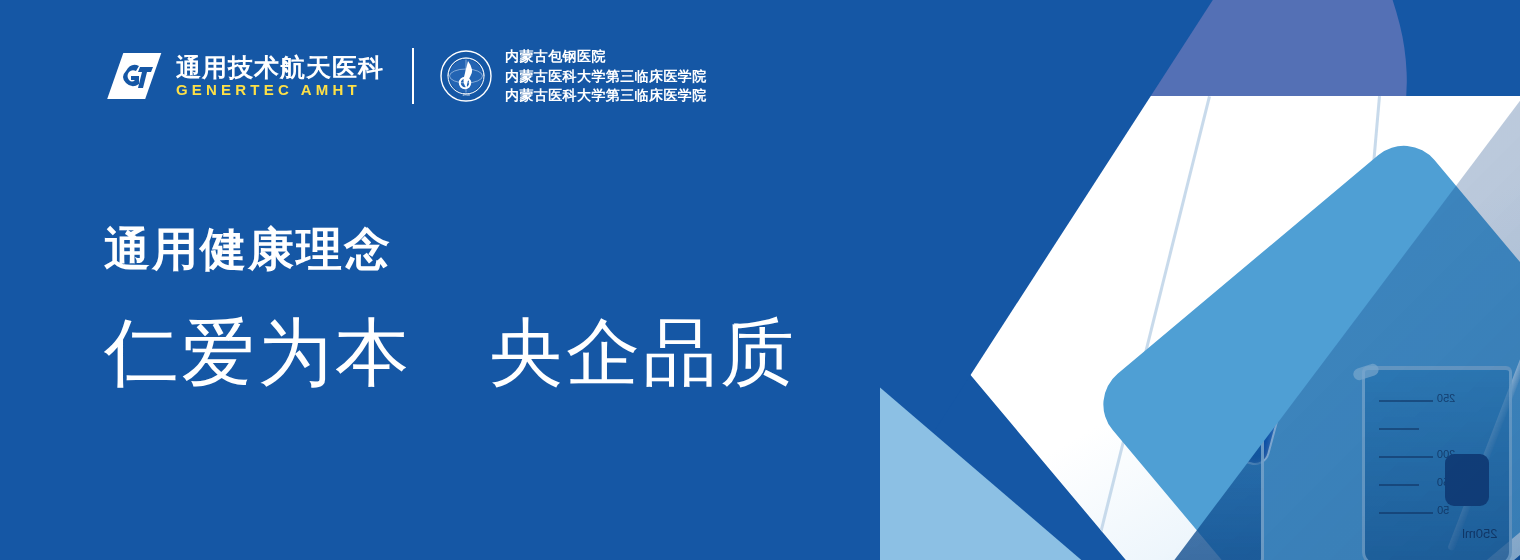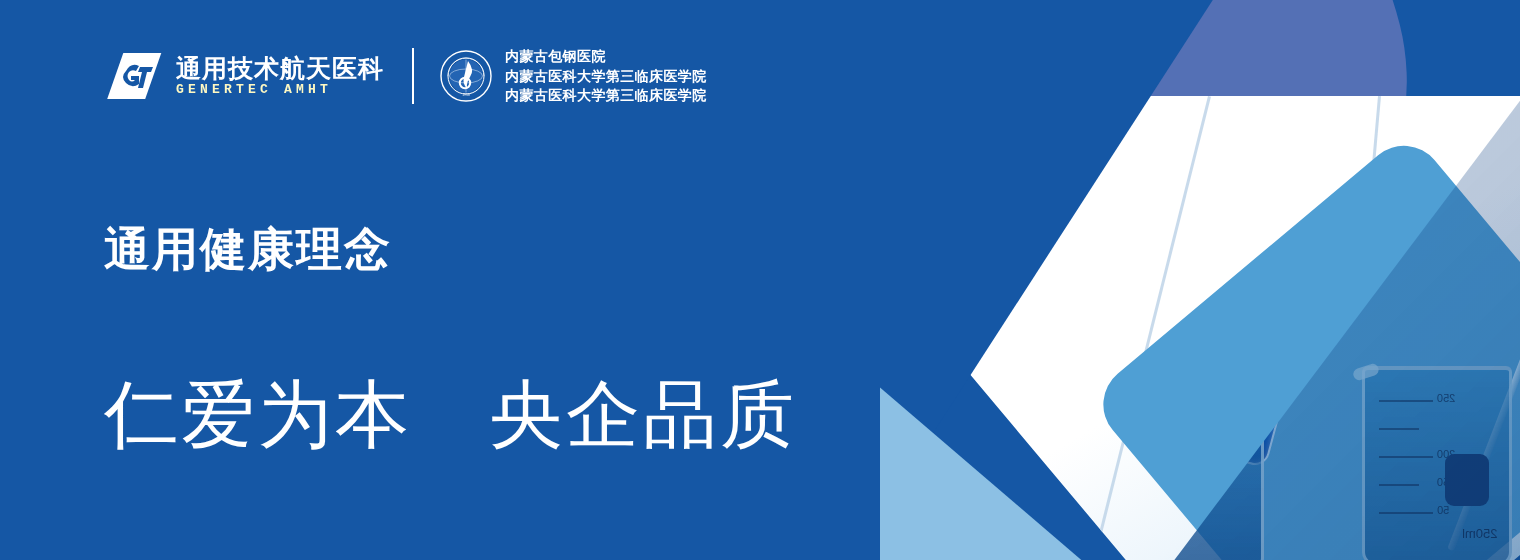--- a/index.html
+++ b/index.html
@@ -253,27 +253,26 @@
   .gt-wordmark{ display:flex; flex-direction:column; gap:2px; }
   .gt-cn{
     font-size:25px;
     font-weight:700;
     color:#ffffff;
     letter-spacing:1px;
     line-height:1.05;
     white-space:nowrap;
   }
   .gt-en{
-    font-size:13px;
+    font-size:15px;
     font-weight:700;
-    color:#fef9c3;
+    color:#fde047;
     letter-spacing:4.2px;
     line-height:1.05;
     white-space:nowrap;
-    font-family:Liberation Mono, monospace;
   }
   .divider{
     width:2px;
     height:56px;
     background:#ffffff;
     margin:0 26px 0 28px;
     flex:0 0 auto;
   }
   .hospital{
     display:flex;
@@ -307,21 +306,21 @@
   }
   .head-1{
     font-size:46px;
     font-weight:700;
     color:#ffffff;
     letter-spacing:2px;
     line-height:1;
     white-space:nowrap;
   }
   .head-2{
-    margin-top:106px;
+    margin-top:44px;
     font-size:74px;
     font-weight:400;
     color:#ffffff;
     letter-spacing:3px;
     line-height:1;
     white-space:nowrap;
   }
 </style>
 </head>
 <body>

